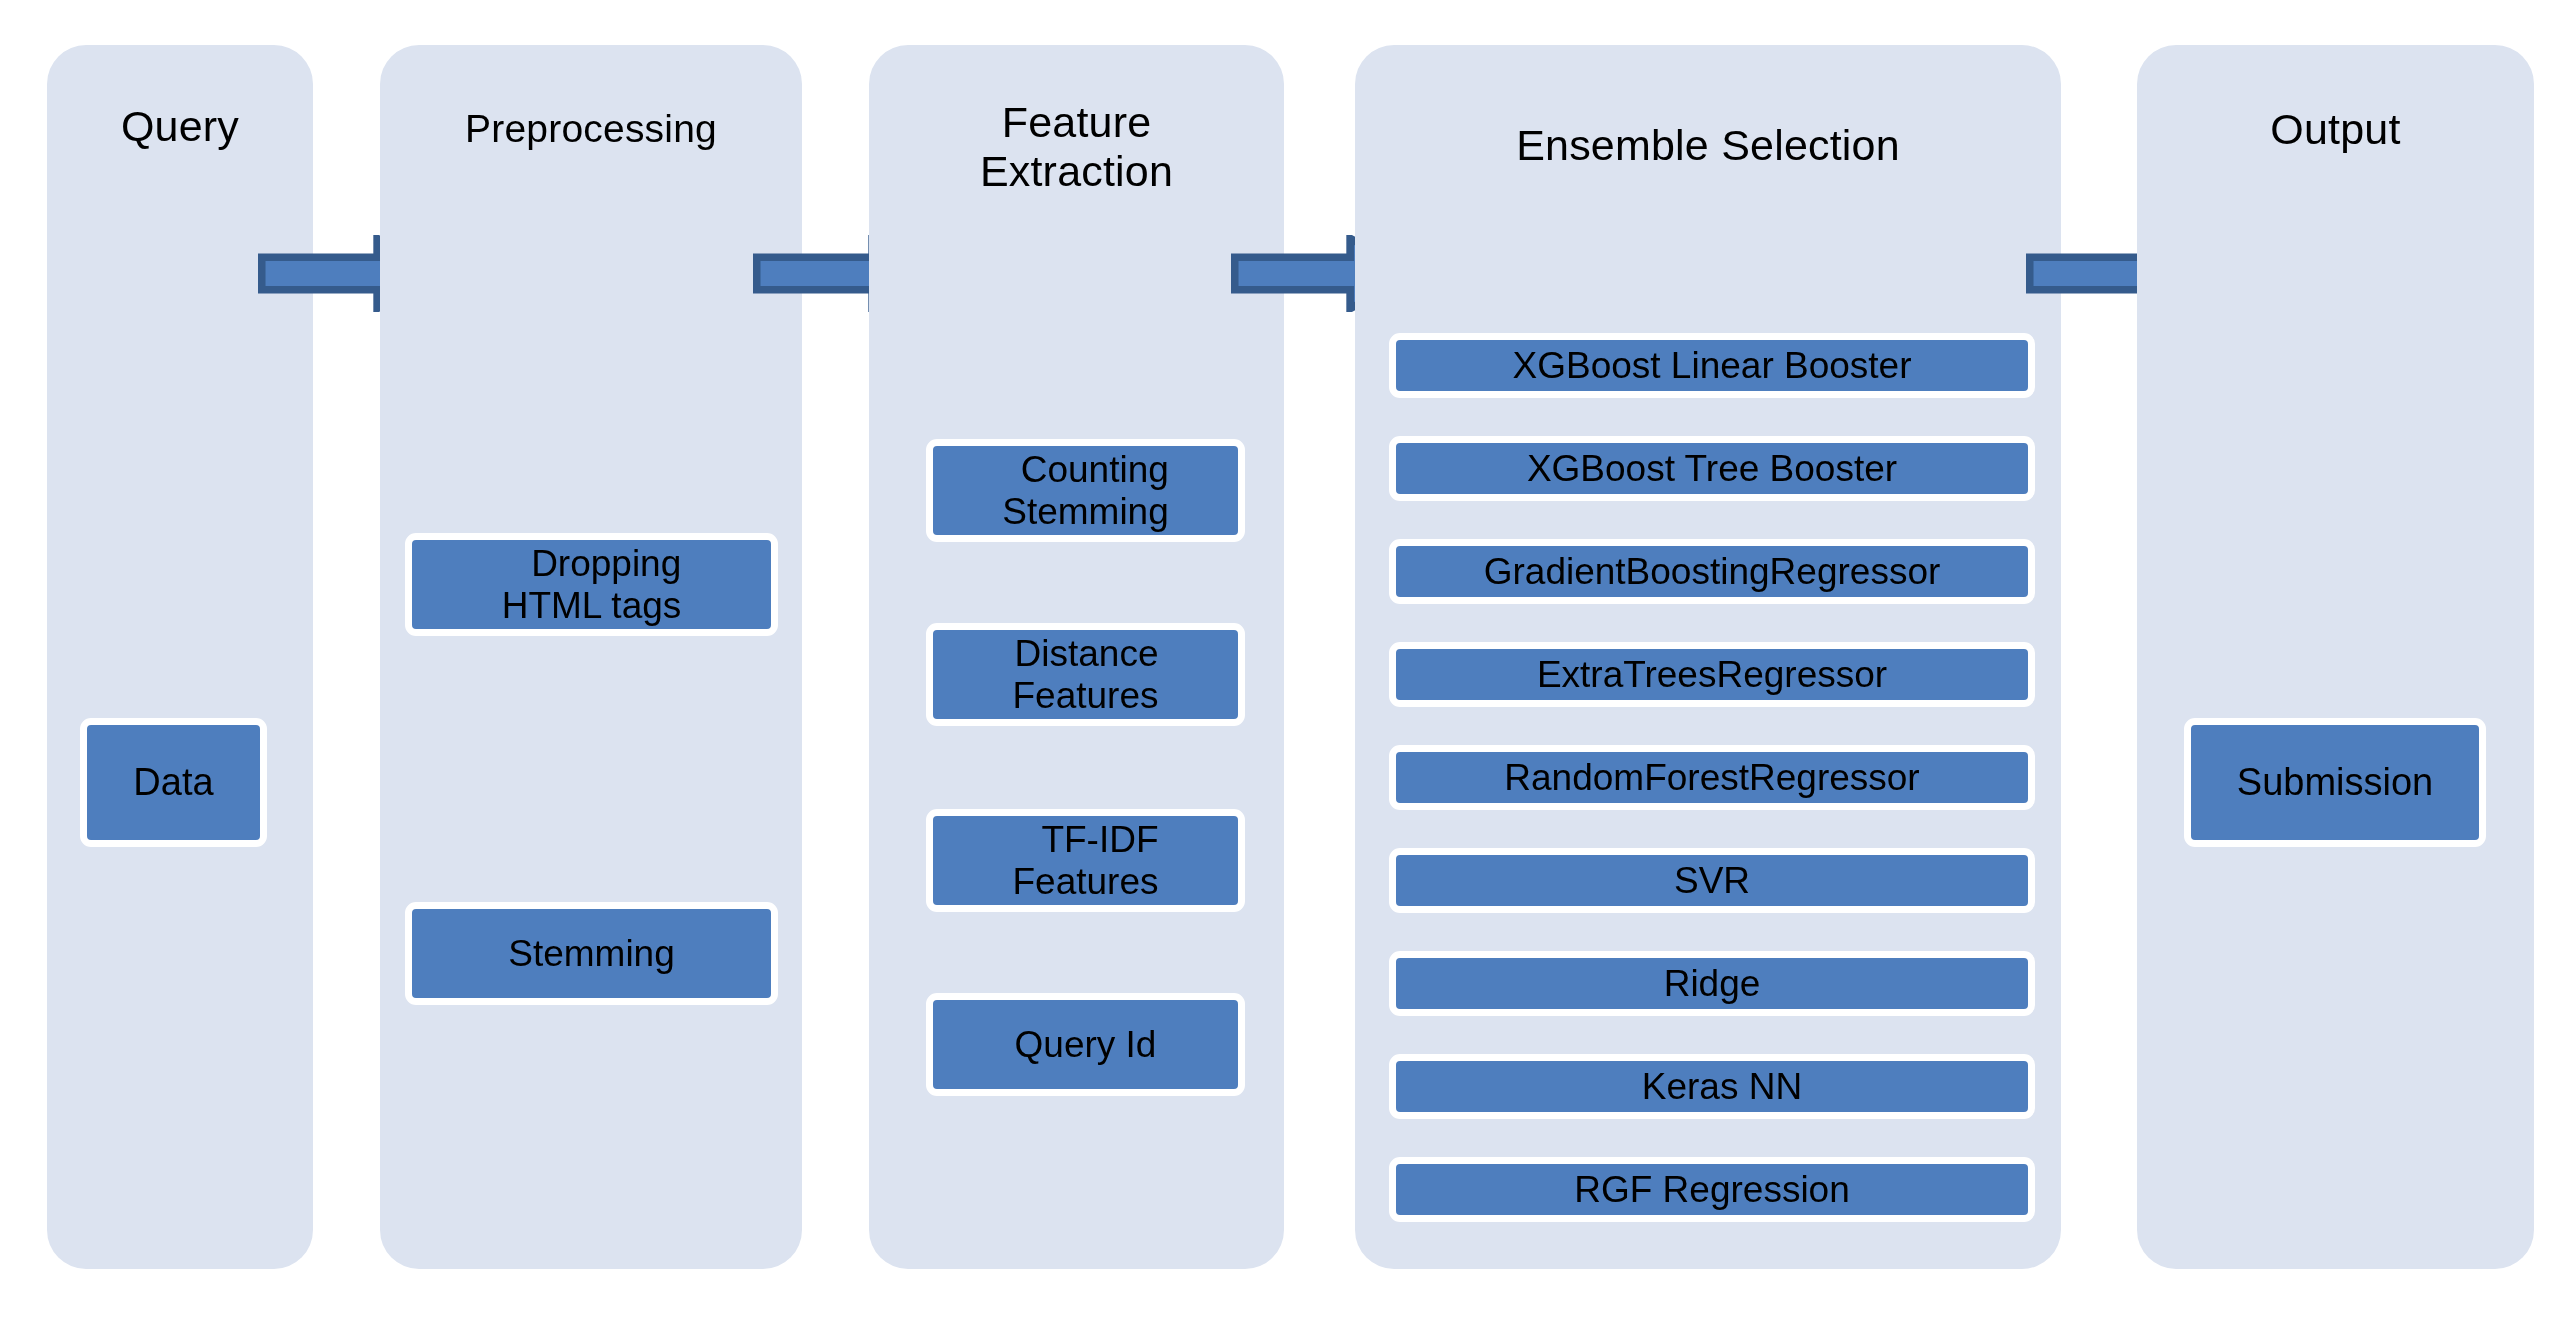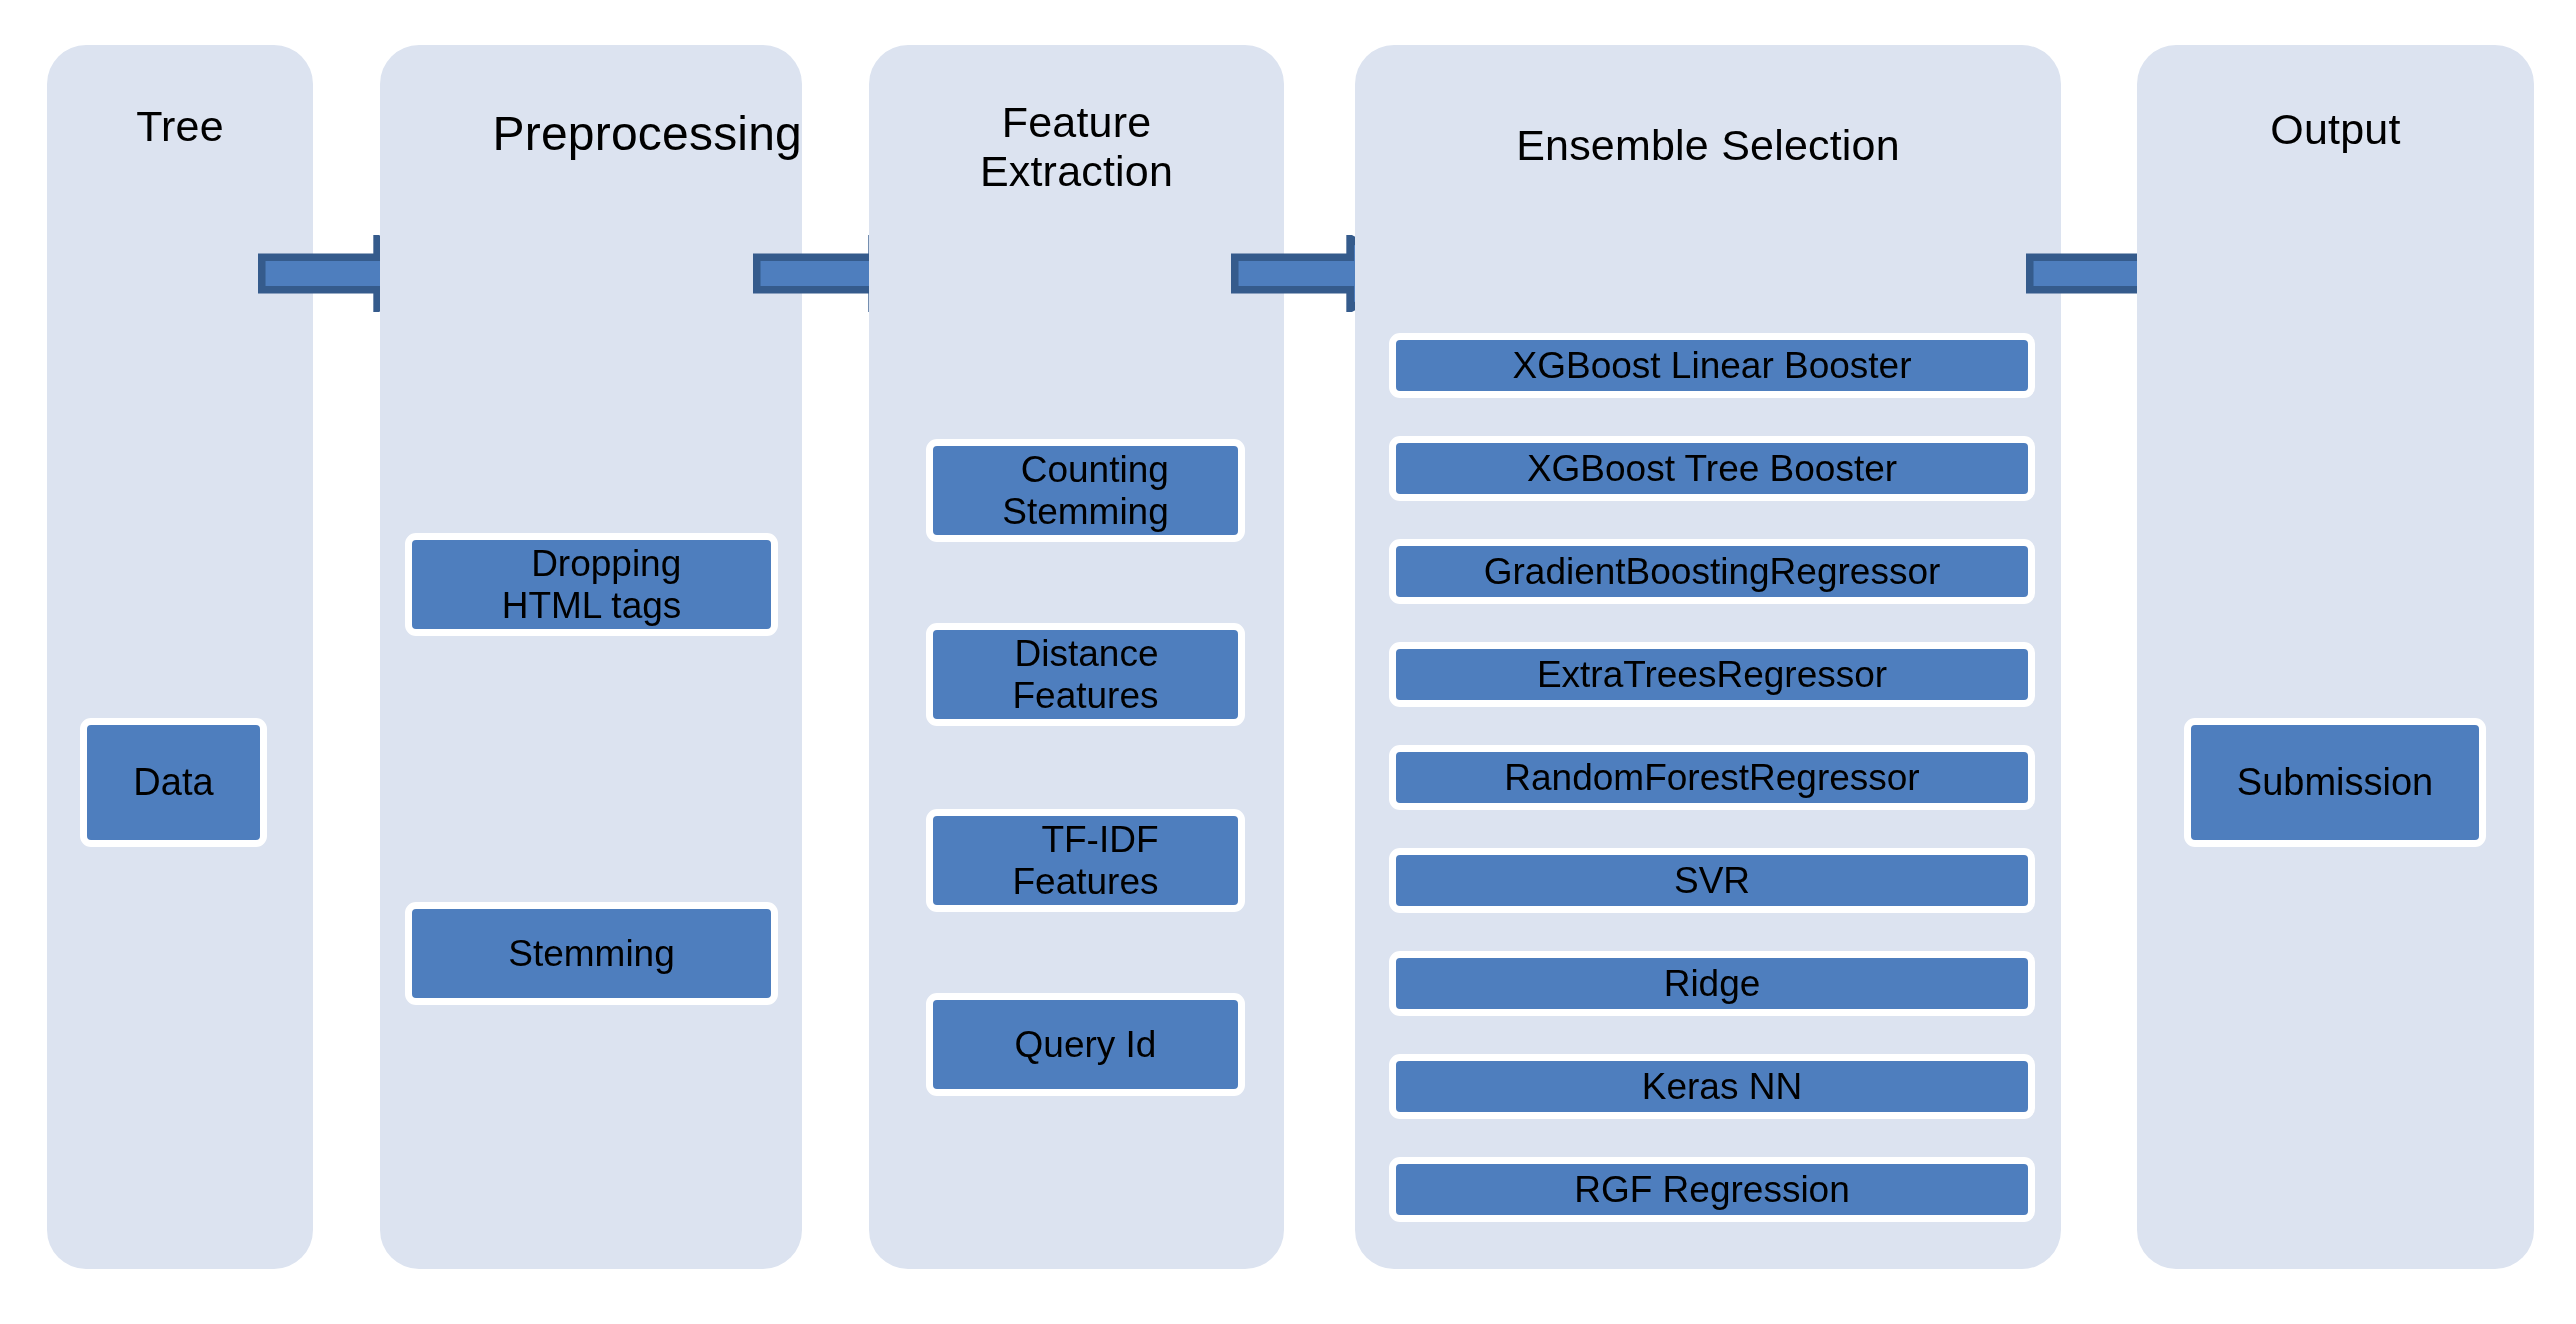--- a/index.html
+++ b/index.html
@@ -64,32 +64,32 @@
     position: absolute;
   }
   .arrow svg { display: block; }
 </style>
 </head>
 <body>
 
 <div class="stage">
 
   <div class="panel" style="left:47px; top:45px; width:266px; height:1224px;">
-    <div class="panel-title" style="top:57px; font-size:43px;">Tree</div>
+    <div class="panel-title" style="top:57px; font-size:43px;">Query</div>
   </div>
   <div class="item-box" style="left:80px; top:718px; width:187px; height:129px; font-size:38px;">Data</div>
 
   <div class="arrow" style="left:258px; top:235px; width:187px; height:77px;">
     <svg width="187" height="77" viewBox="0 0 218 90">
       <polygon points="4,26 139,26 139,4 214,45 139,86 139,64 4,64" fill="#4e7ebe" stroke="#355b8c" stroke-width="9" stroke-linejoin="miter"></polygon>
     </svg>
   </div>
 
   <div class="panel" style="left:380px; top:45px; width:422px; height:1224px;">
-    <div class="panel-title" style="top:62px; font-size:48px;text-align:right;">Preprocessing</div>
+    <div class="panel-title" style="top:62px; font-size:39px;">Preprocessing</div>
   </div>
   <div class="item-box" style="left:405px; top:533px; width:373px; height:103px; font-size:37px;">Dropping
 HTML tags</div>
   <div class="item-box" style="left:405px; top:902px; width:373px; height:103px; font-size:37px;">Stemming</div>
 
   <div class="arrow" style="left:753px; top:235px; width:187px; height:77px;">
     <svg width="187" height="77" viewBox="0 0 218 90">
       <polygon points="4,26 139,26 139,4 214,45 139,86 139,64 4,64" fill="#4e7ebe" stroke="#355b8c" stroke-width="9" stroke-linejoin="miter"></polygon>
     </svg>
   </div>

